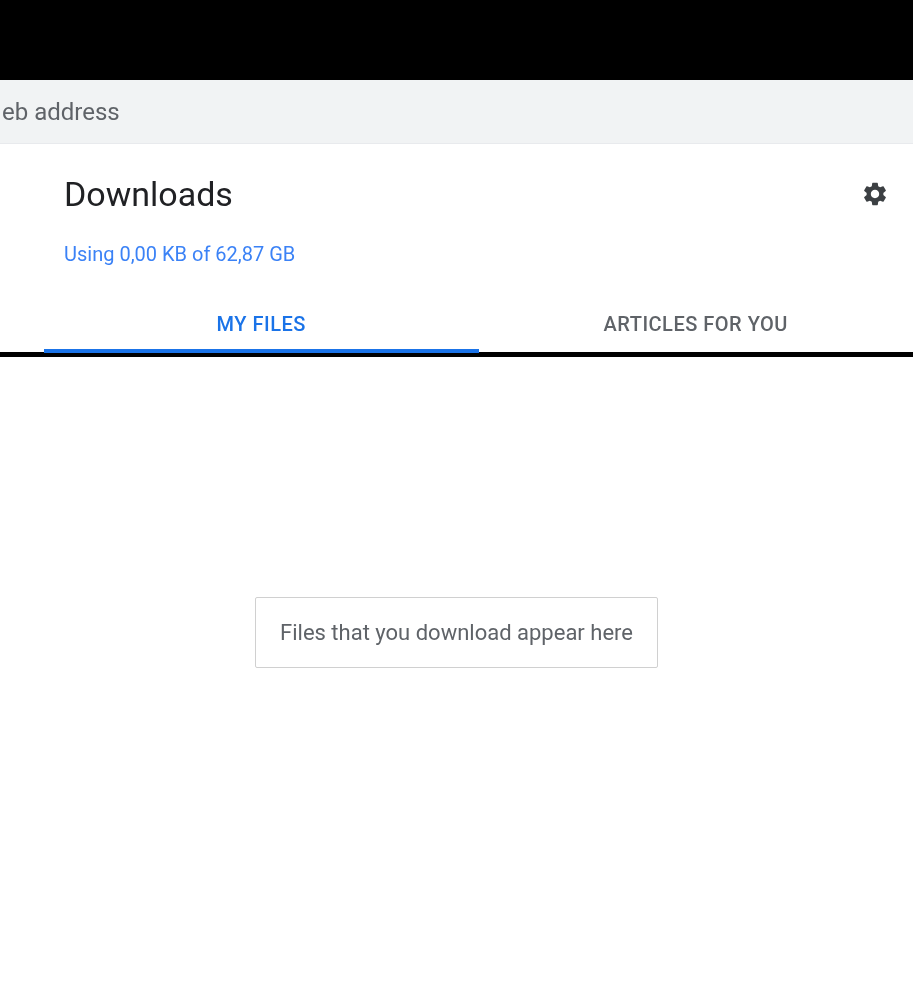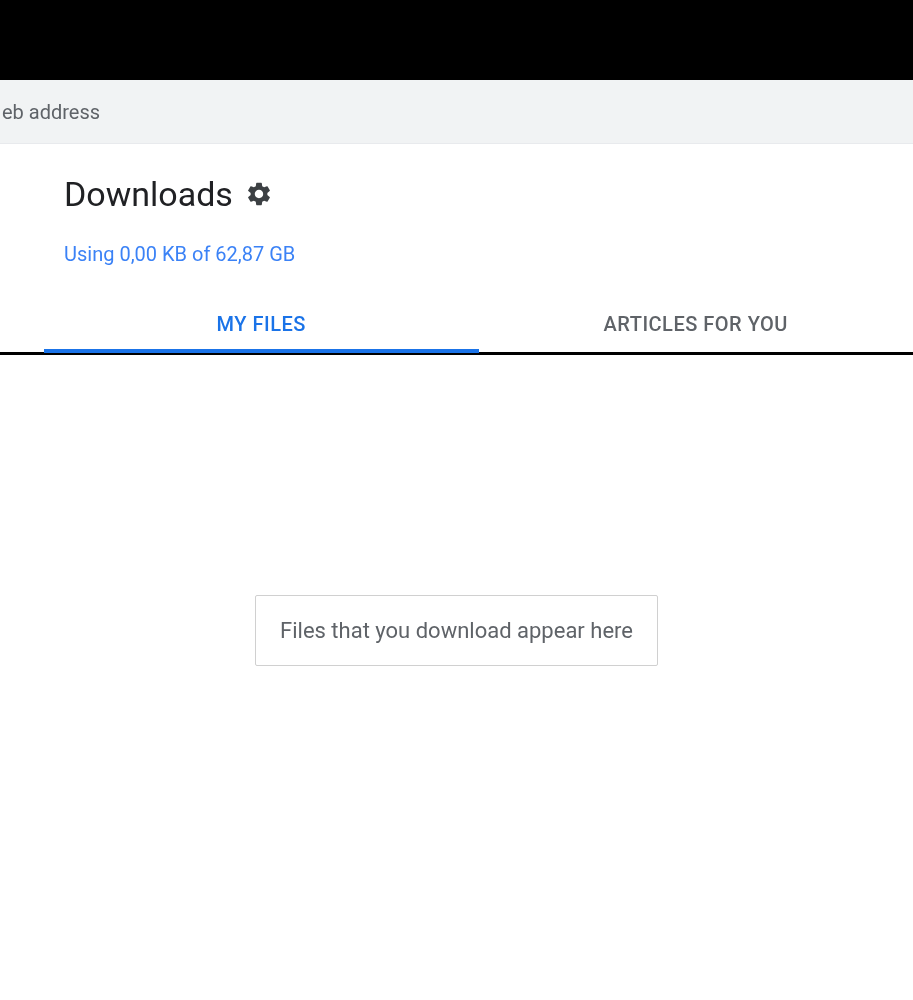--- a/index.html
+++ b/index.html
@@ -23,29 +23,30 @@
       background: #f1f3f4;
       height: 64px;
       width: 100%;
       display: flex;
       align-items: center;
       padding: 0 8px;
       border-bottom: 1px solid #e8eaed;
     }
     .address-text {
       color: #5f6368;
-      font-size: 20px;
+      font-size: 24px;
       margin-left: -6px;
     }
     .content {
       padding-top: 30px;
     }
     .header-row {
       display: flex;
       align-items: center;
+      justify-content: space-between;
       padding: 0 24px 0 64px;
       gap: 12px;
     }
     .page-title {
       font-size: 34px;
       font-weight: 400;
       color: #202124;
     }
     .gear-icon {
       width: 28px;
@@ -54,21 +55,21 @@
       cursor: pointer;
     }
     .storage-info {
       padding: 28px 0 0 64px;
       color: #3b82f6;
       font-size: 20px;
     }
     .tabs {
       display: flex;
       margin-top: 32px;
-      border-bottom: 3px solid #000000;
+      border-bottom: 5px solid #000000;
       padding-left: 44px;
     }
     .tab {
       flex: 1;
       text-align: center;
       padding: 14px 0 16px 0;
       font-size: 20px;
       font-weight: 500;
       letter-spacing: 0.5px;
       cursor: pointer;

